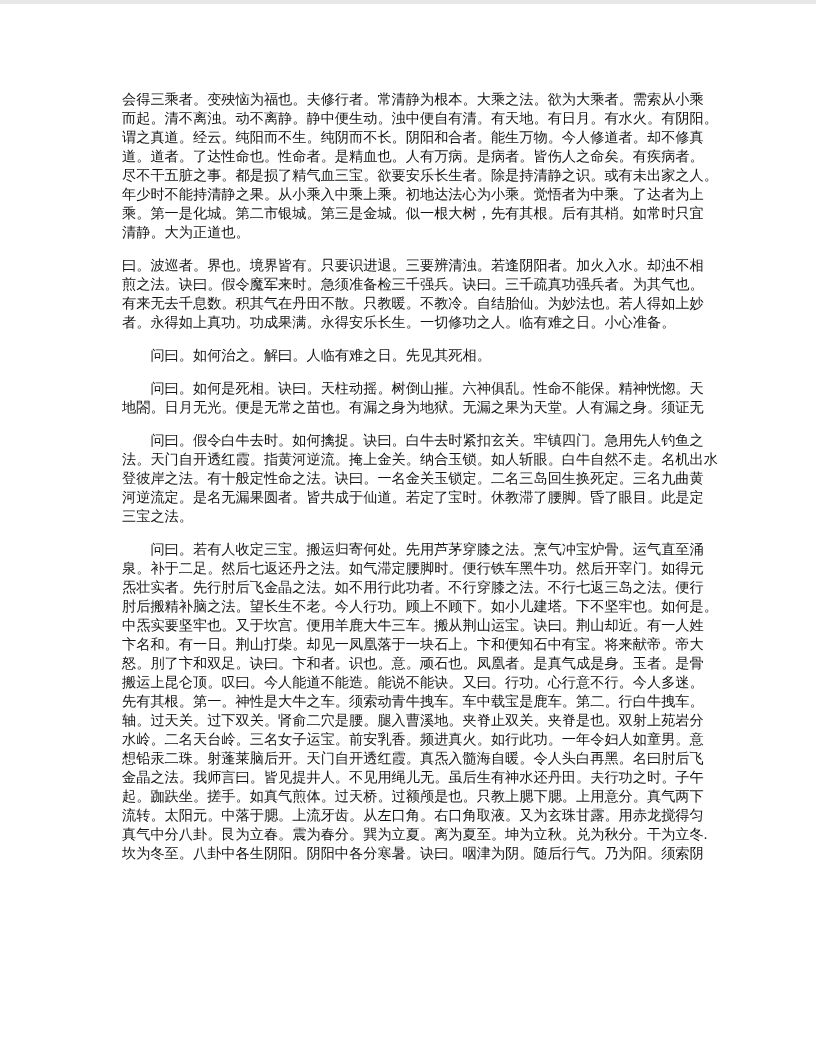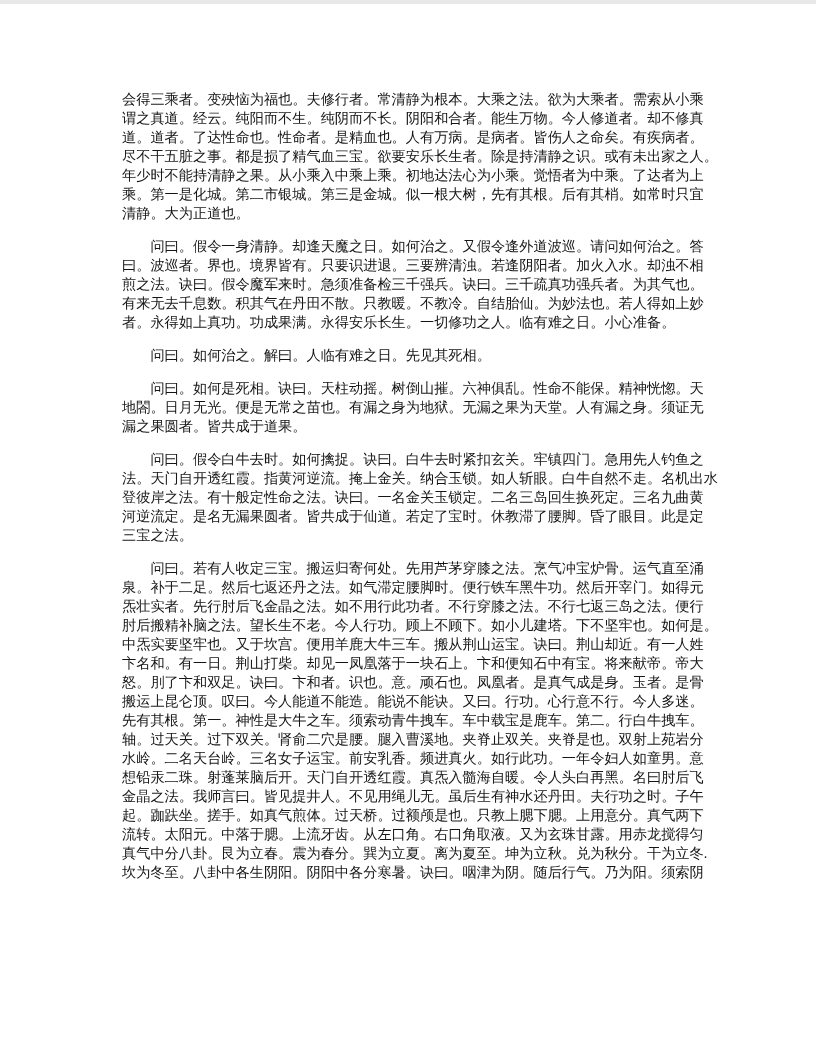--- a/index.html
+++ b/index.html
@@ -36,41 +36,40 @@
     overflow: visible;
   }
 </style>
 </head>
 <body>
 
 <div class="sheet">
   <div class="textblock">
       <div class="para">
         <div class="line">会得三乘者。变殃恼为福也。夫修行者。常清静为根本。大乘之法。欲为大乘者。需索从小乘</div>
+        <div class="line">而起。清不离浊。动不离静。静中便生动。浊中便自有清。有天地。有日月。有水火。有阴阳。</div>
         <div class="line">谓之真道。经云。纯阳而不生。纯阴而不长。阴阳和合者。能生万物。今人修道者。却不修真</div>
         <div class="line">道。道者。了达性命也。性命者。是精血也。人有万病。是病者。皆伤人之命矣。有疾病者。</div>
         <div class="line">尽不干五脏之事。都是损了精气血三宝。欲要安乐长生者。除是持清静之识。或有未出家之人。</div>
         <div class="line">年少时不能持清静之果。从小乘入中乘上乘。初地达法心为小乘。觉悟者为中乘。了达者为上</div>
         <div class="line">乘。第一是化城。第二市银城。第三是金城。似一根大树，先有其根。后有其梢。如常时只宜</div>
         <div class="line">清静。大为正道也。</div>
       </div>
       <div class="para">
-        <div class="line">　　问曰。假令一身清静。却逢天魔之日。如何治之。又假令逢外道波巡。请问如何治之。答</div>
         <div class="line">曰。波巡者。界也。境界皆有。只要识进退。三要辨清浊。若逢阴阳者。加火入水。却浊不相</div>
         <div class="line">煎之法。诀曰。假令魔军来时。急须准备检三千强兵。诀曰。三千疏真功强兵者。为其气也。</div>
         <div class="line">有来无去千息数。积其气在丹田不散。只教暖。不教冷。自结胎仙。为妙法也。若人得如上妙</div>
         <div class="line">者。永得如上真功。功成果满。永得安乐长生。一切修功之人。临有难之日。小心准备。</div>
       </div>
       <div class="para">
         <div class="line">　　问曰。如何治之。解曰。人临有难之日。先见其死相。</div>
       </div>
       <div class="para">
         <div class="line">　　问曰。如何是死相。诀曰。天柱动摇。树倒山摧。六神俱乱。性命不能保。精神恍惚。天</div>
         <div class="line">地閤。日月无光。便是无常之苗也。有漏之身为地狱。无漏之果为天堂。人有漏之身。须证无</div>
-        <div class="line">漏之果圆者。皆共成于道果。</div>
       </div>
       <div class="para">
         <div class="line">　　问曰。假令白牛去时。如何擒捉。诀曰。白牛去时紧扣玄关。牢镇四门。急用先人钓鱼之</div>
         <div class="line">法。天门自开透红霞。指黄河逆流。掩上金关。纳合玉锁。如人斩眼。白牛自然不走。名机出水</div>
         <div class="line">登彼岸之法。有十般定性命之法。诀曰。一名金关玉锁定。二名三岛回生换死定。三名九曲黄</div>
         <div class="line">河逆流定。是名无漏果圆者。皆共成于仙道。若定了宝时。休教滞了腰脚。昏了眼目。此是定</div>
         <div class="line">三宝之法。</div>
       </div>
       <div class="para">
         <div class="line">　　问曰。若有人收定三宝。搬运归寄何处。先用芦茅穿膝之法。烹气冲宝炉骨。运气直至涌</div>

